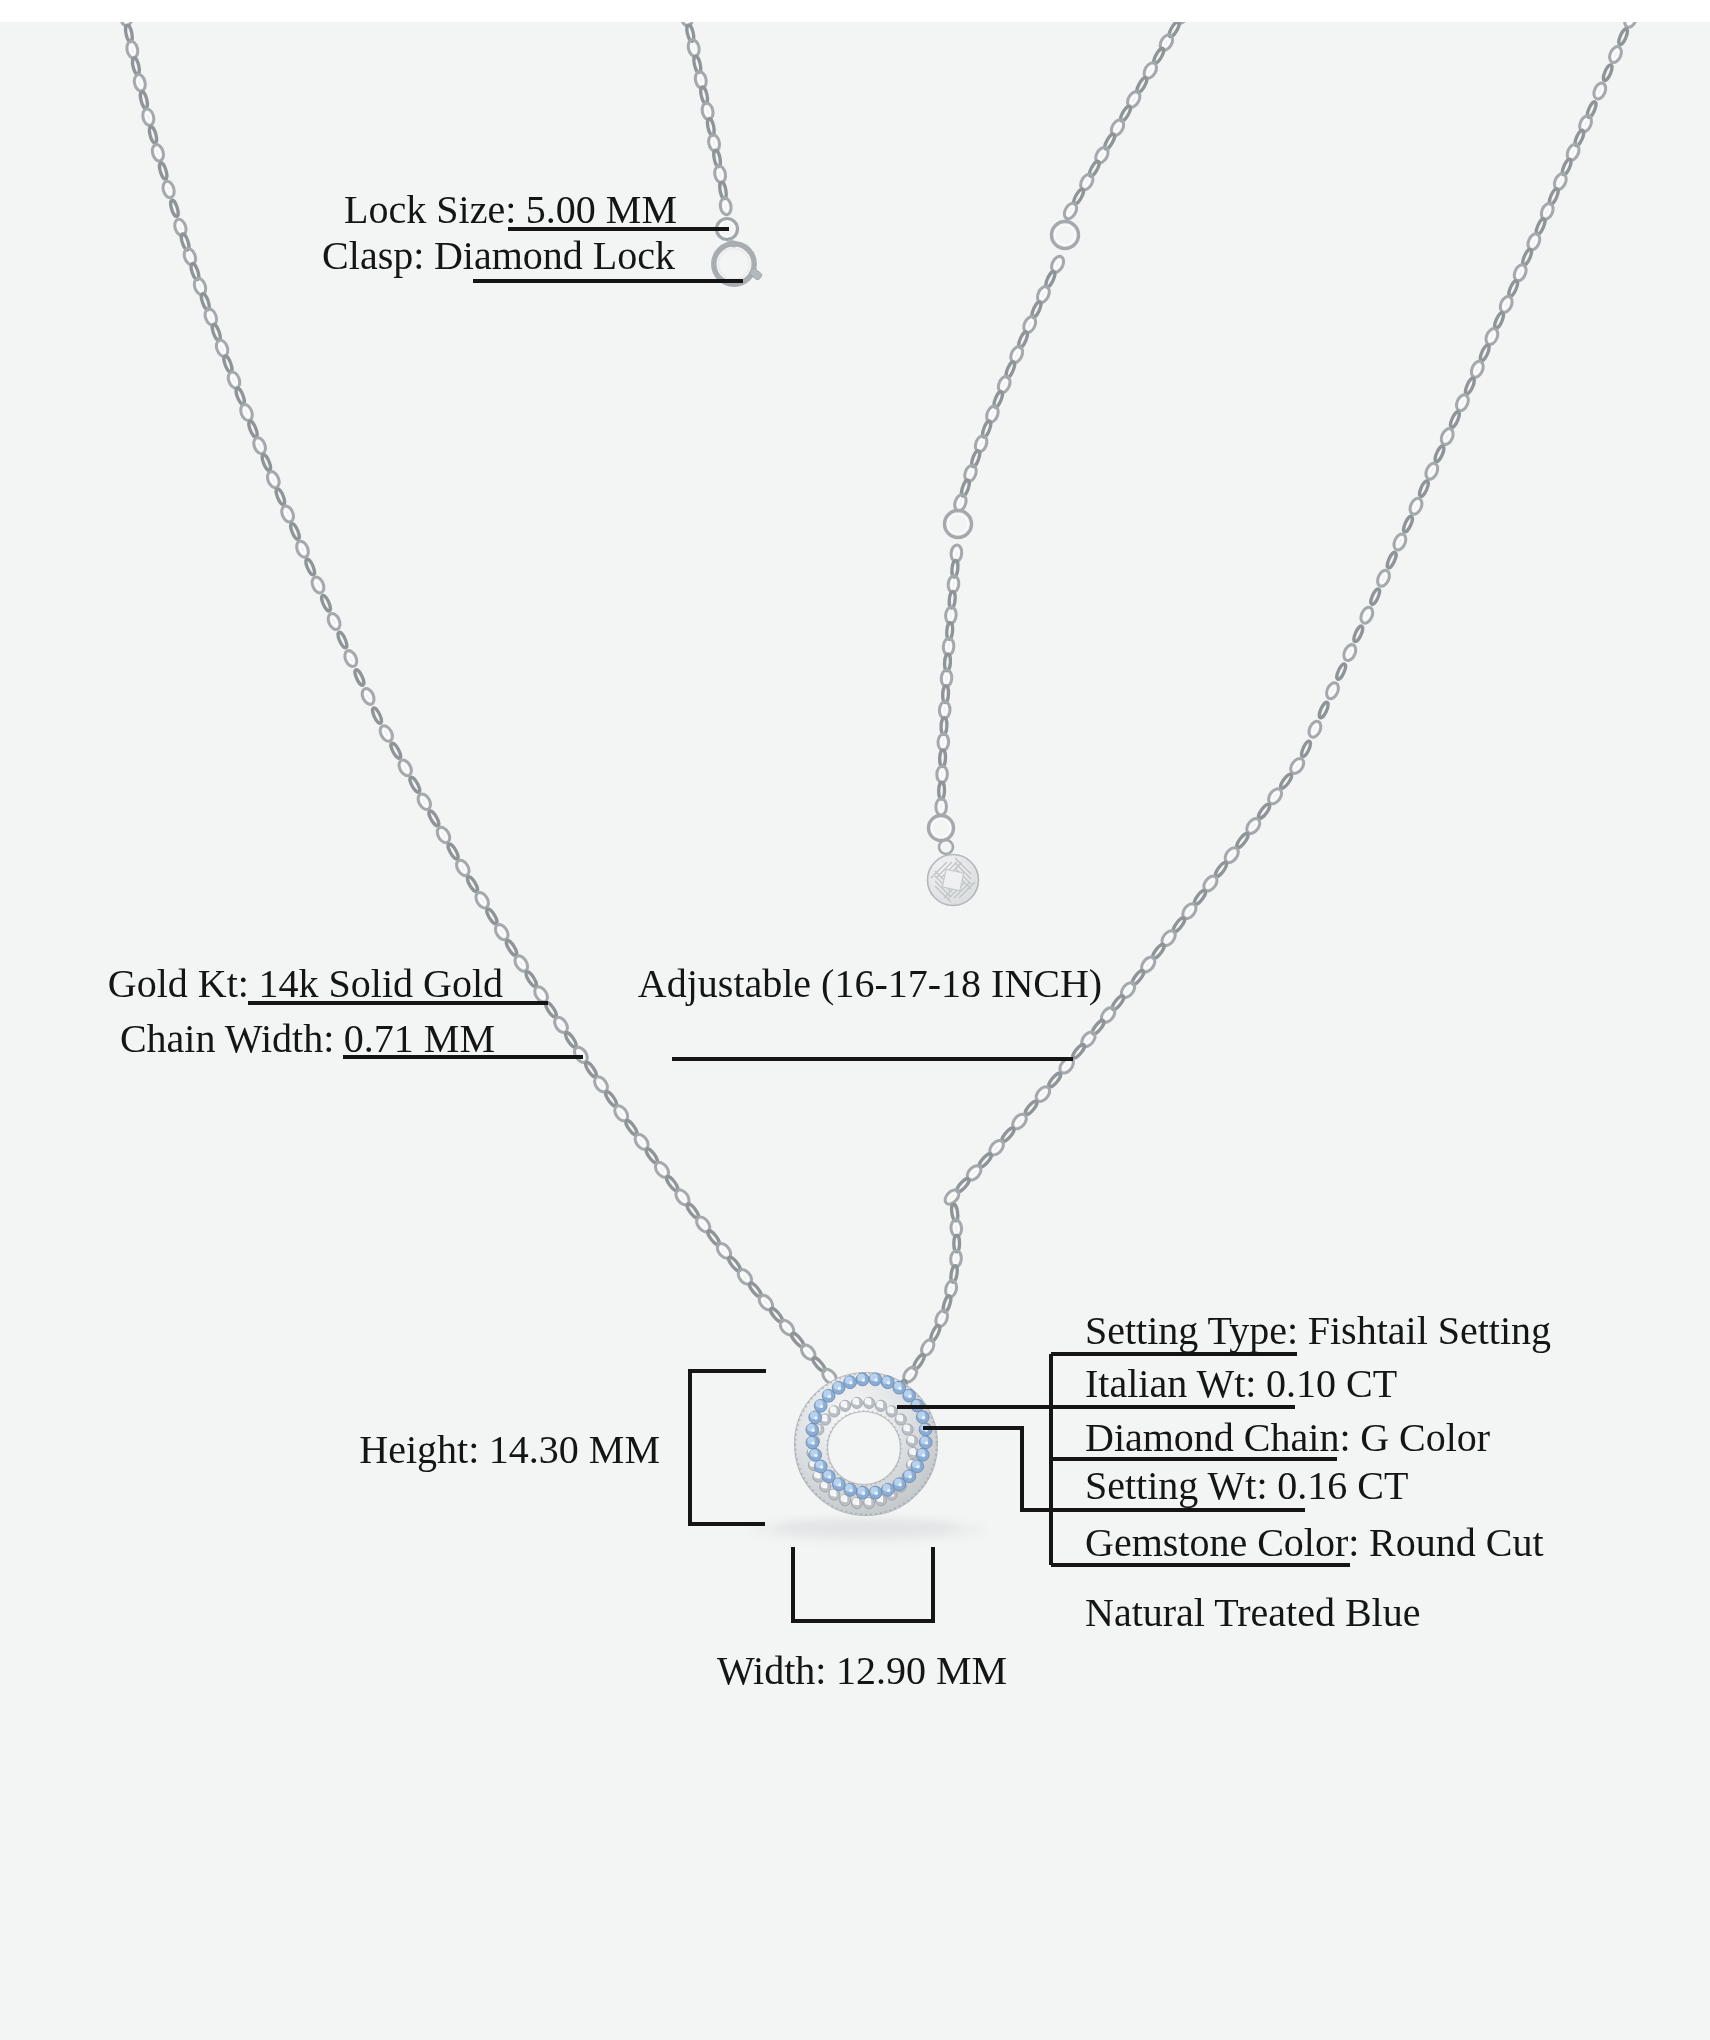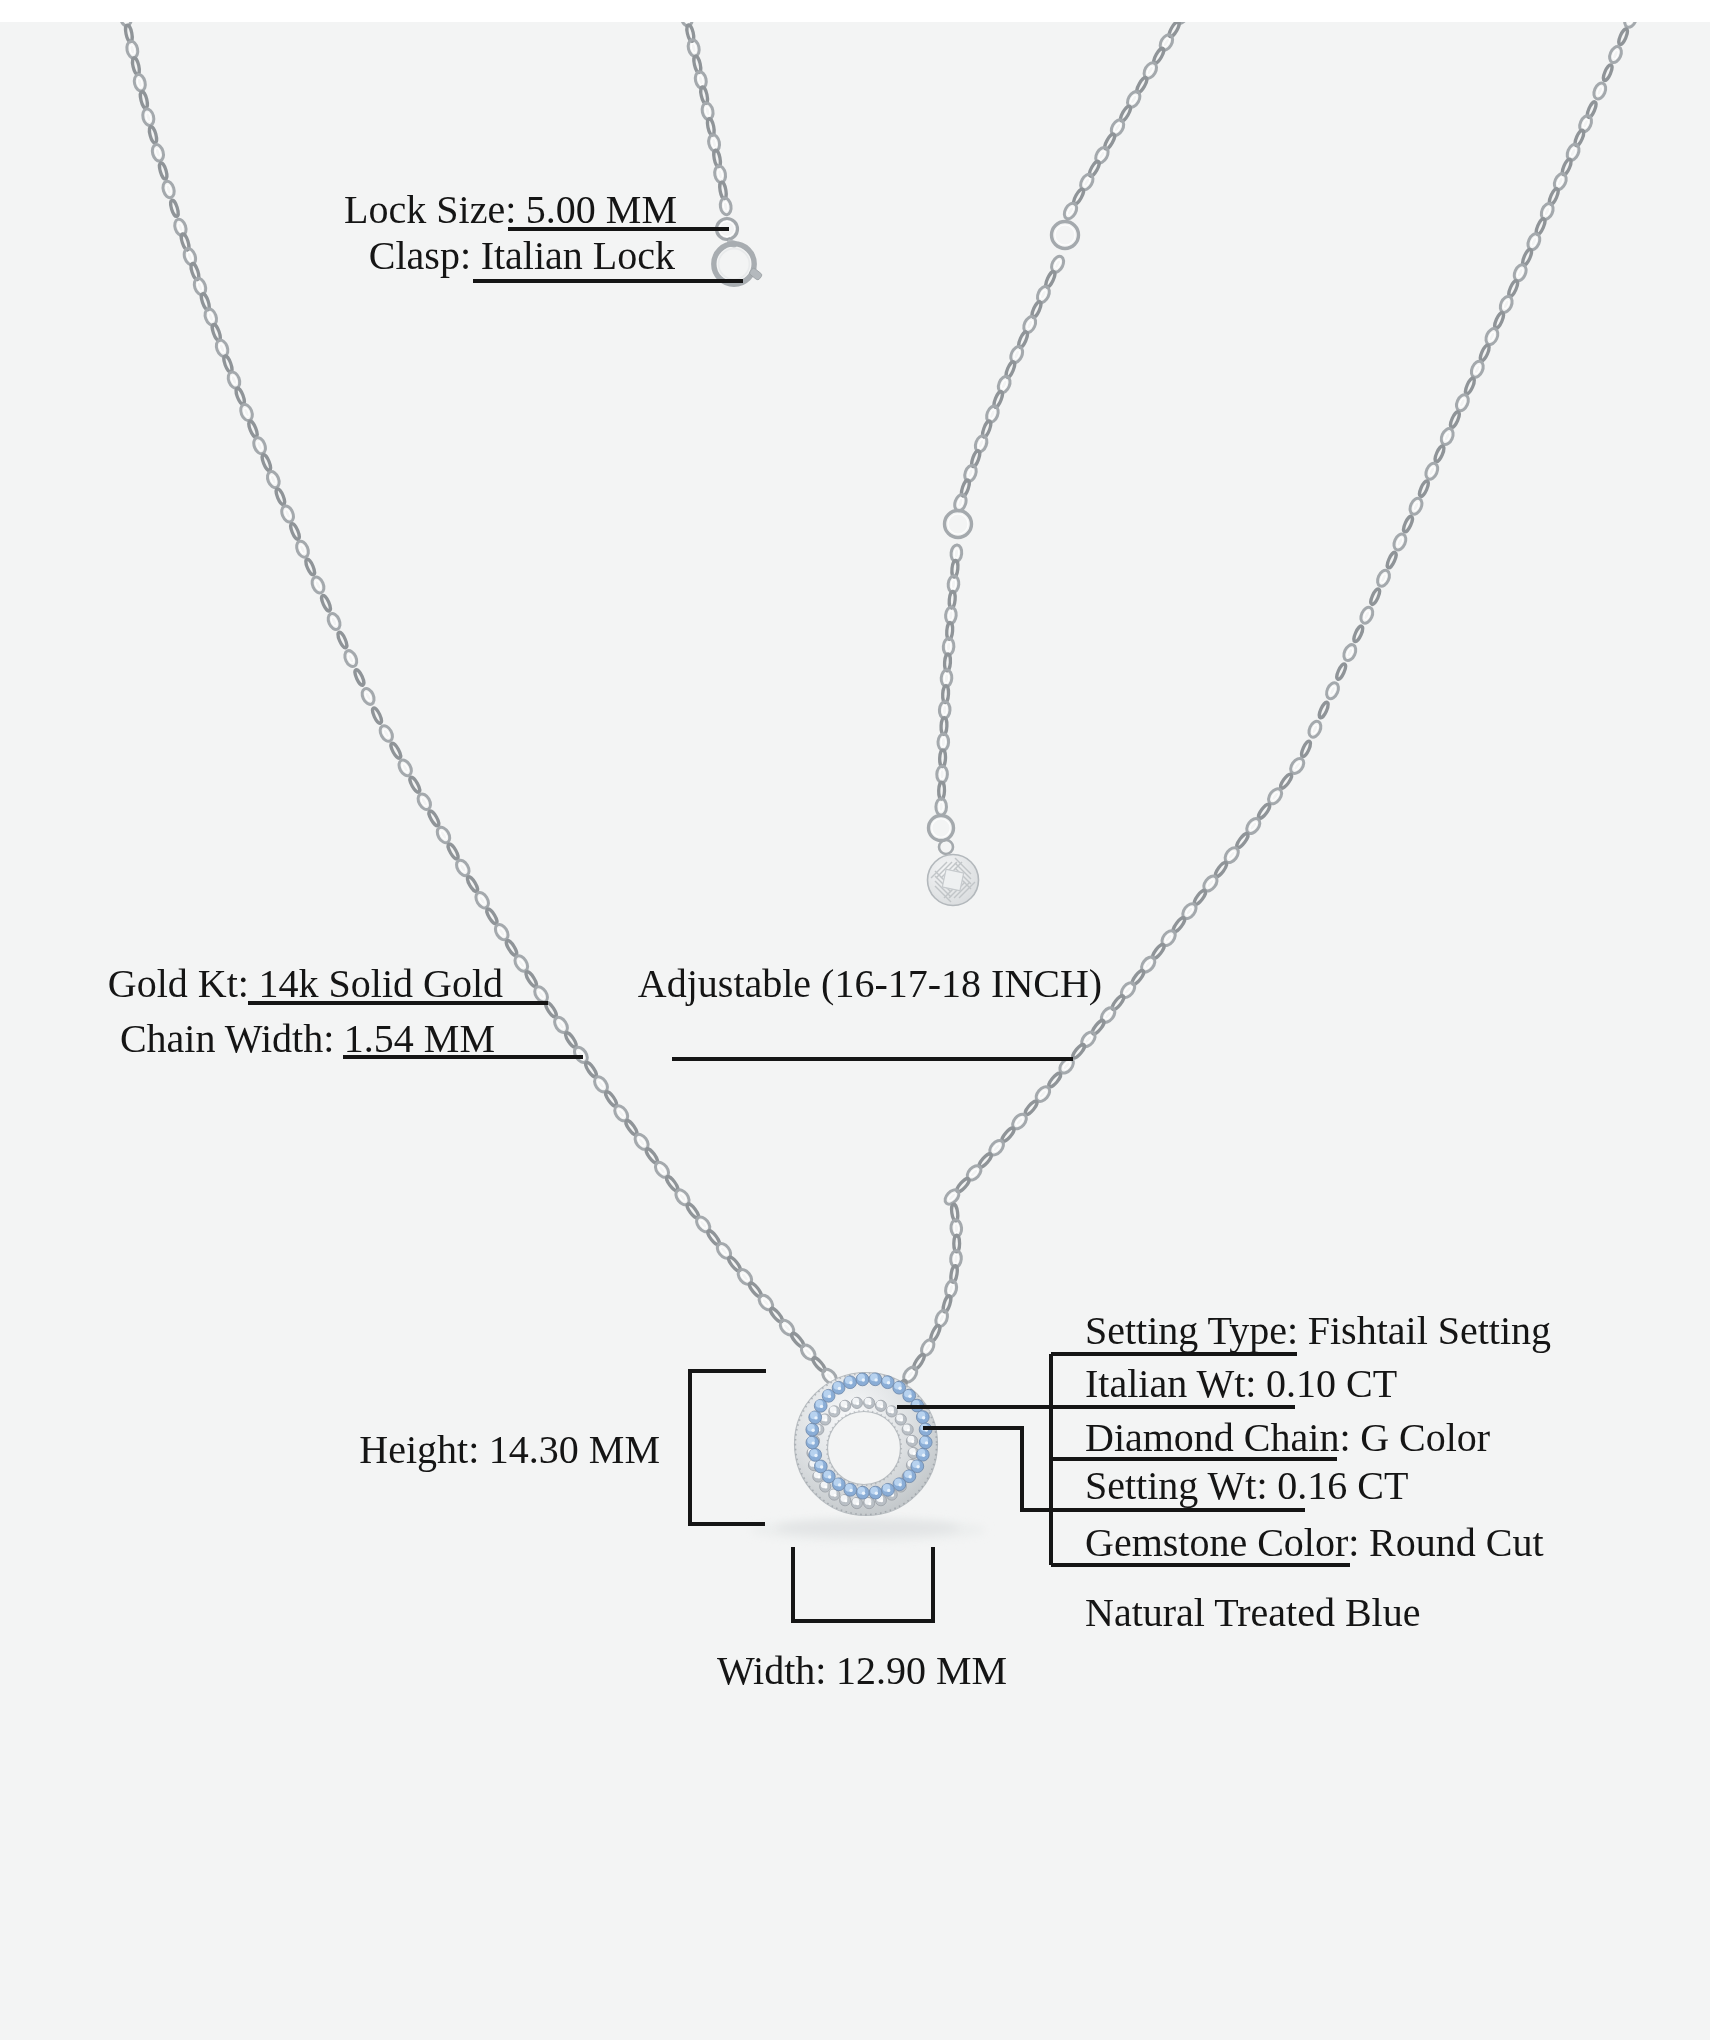--- a/index.html
+++ b/index.html
@@ -667,28 +667,28 @@
       <path d="M1051,1437 H1337"></path>
       <path d="M923,1406 H1022 V1488 H1305"></path>
       <path d="M1051,1543 H1350"></path>
     </g>
   </svg>
 
   <div class="lbl" style="top:168px;right:1033px">
     <span class="k">Lock Size:</span><span class="v">5.00 MM</span>
   </div>
   <div class="lbl" style="top:214px;right:1035px">
-    <span class="k">Clasp:</span><span class="v">Italian Lock</span>
+    <span class="k">Clasp:</span><span class="v">Diamond Lock</span>
   </div>
 
   <div class="lbl" style="top:942px;right:1207px">
     <span class="k">Gold Kt:</span><span class="v">14k Solid Gold</span>
   </div>
   <div class="lbl" style="top:997px;right:1215px">
-    <span class="k">Chain Width:</span><span class="v">1.54 MM</span>
+    <span class="k">Chain Width:</span><span class="v">0.71 MM</span>
   </div>
 
   <div class="lbl center" style="top:942px;left:870px">Adjustable (16-17-18 INCH)</div>
 
   <div class="lbl" style="top:1408px;right:1050px">
     <span class="k">Height:</span><span class="v">14.30 MM</span>
   </div>
   <div class="lbl center" style="top:1629px;left:862px">
     <span class="k">Width:</span><span class="v">12.90 MM</span>
   </div>

